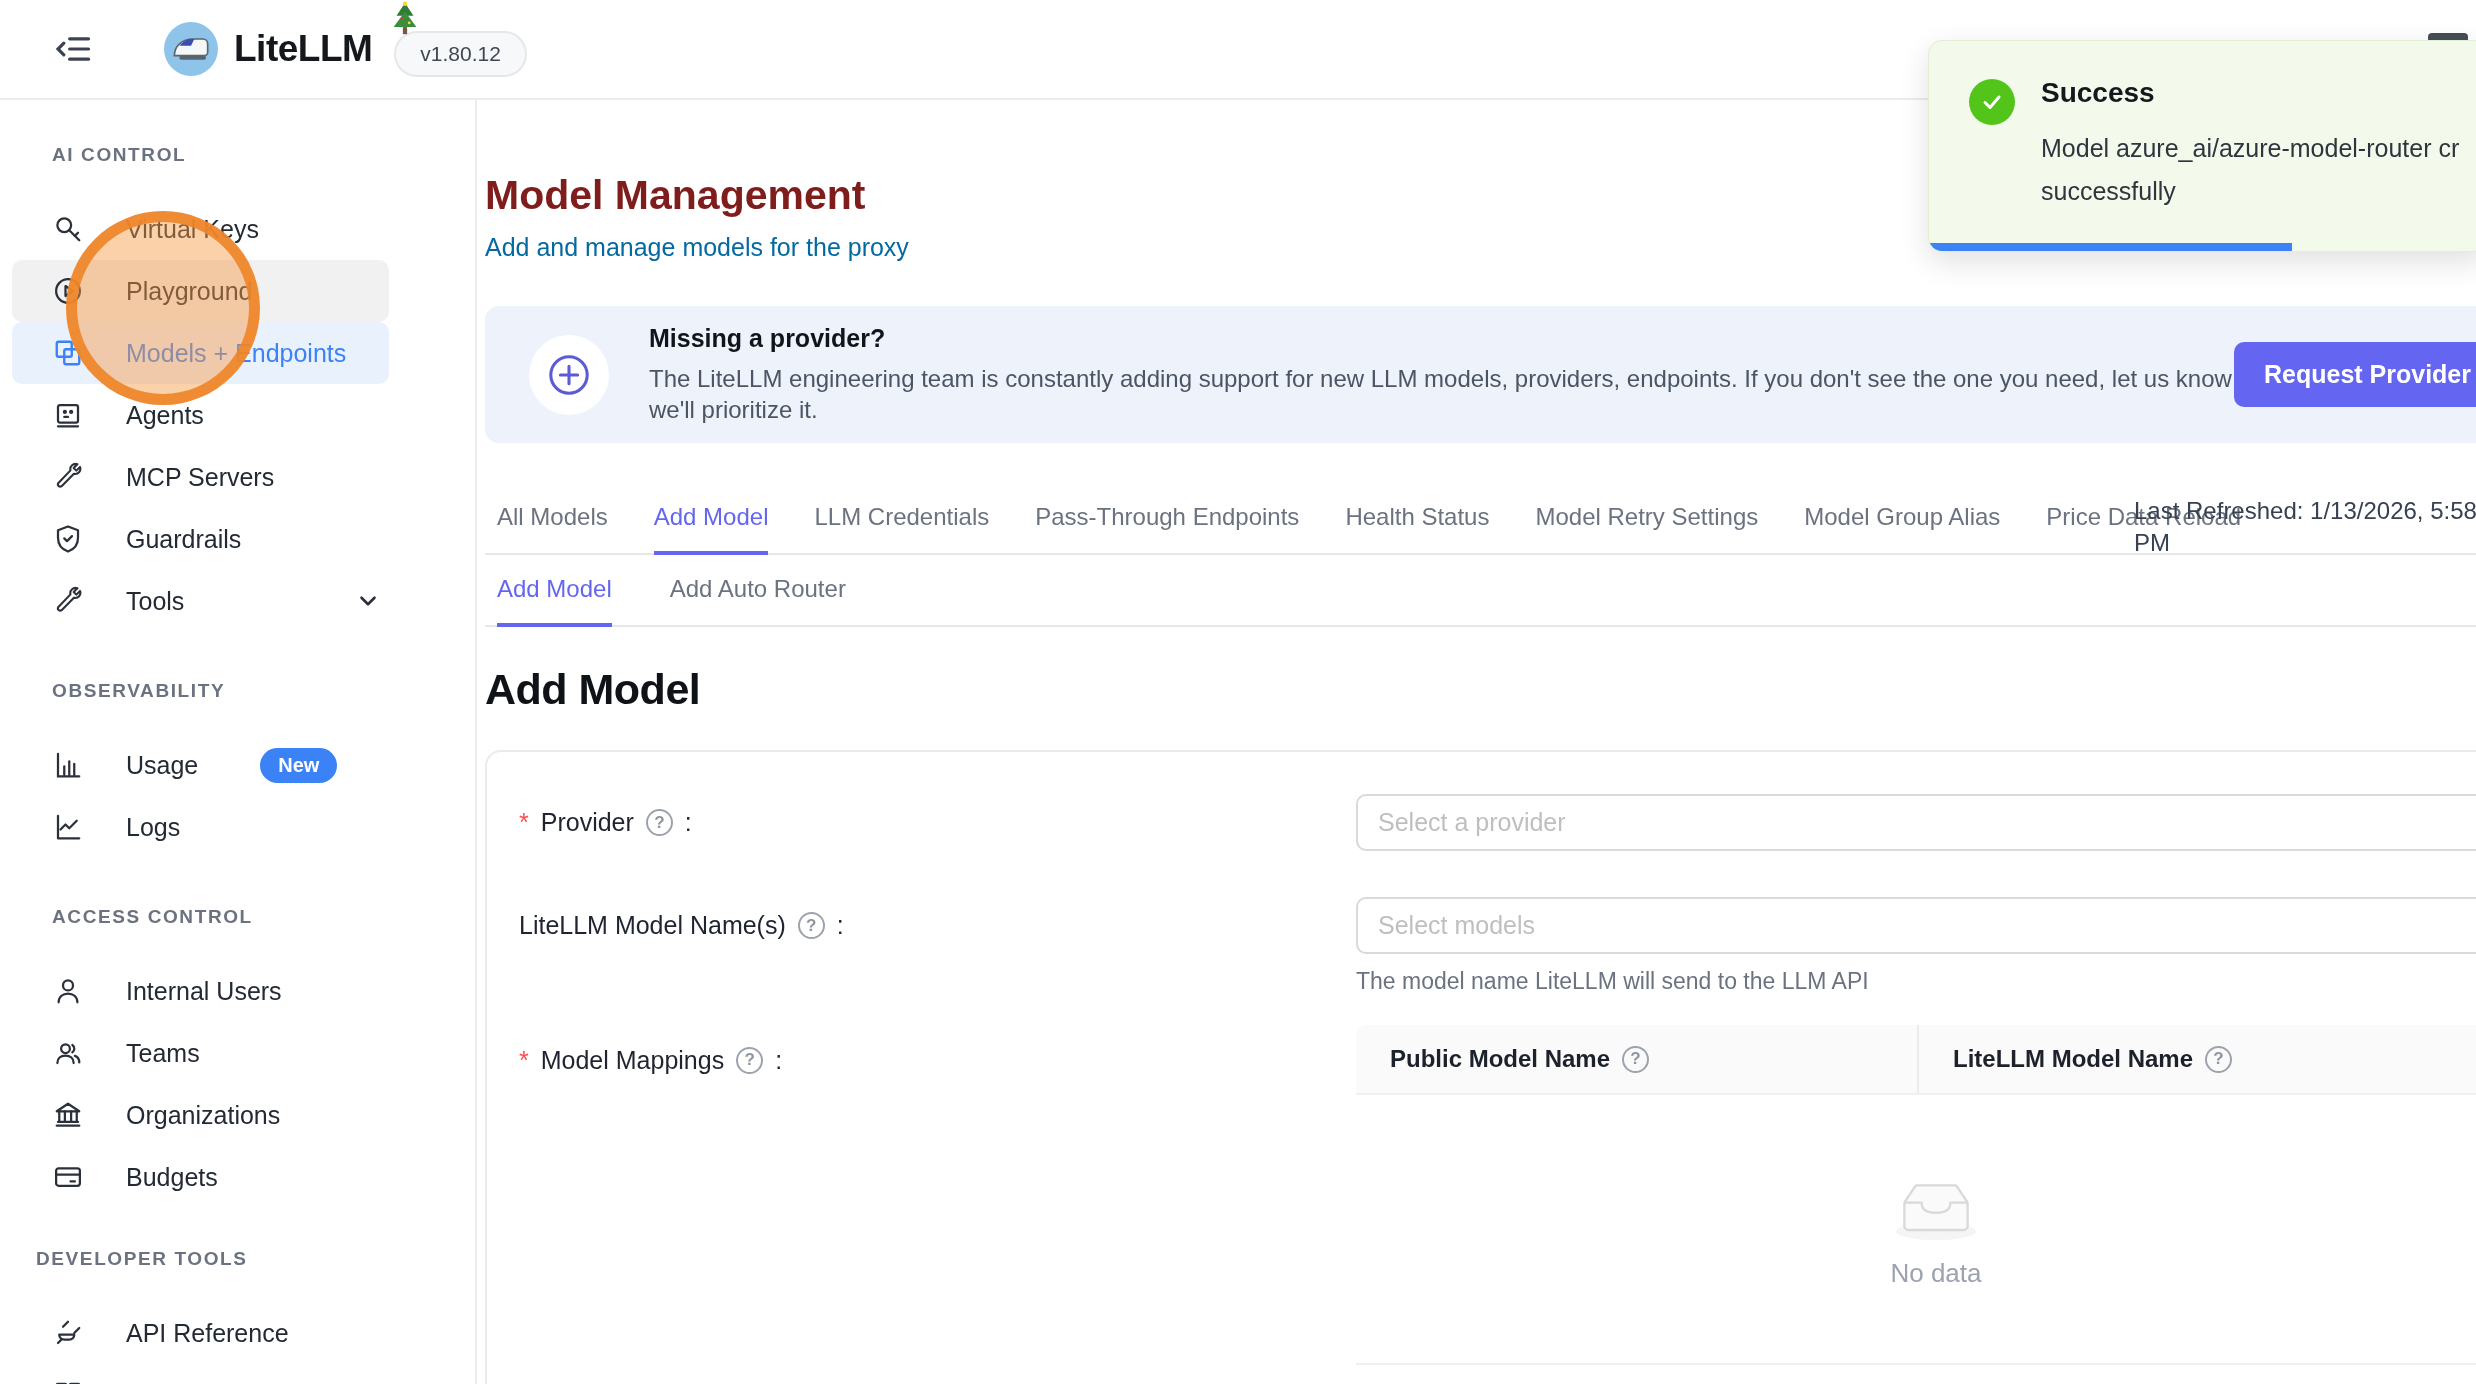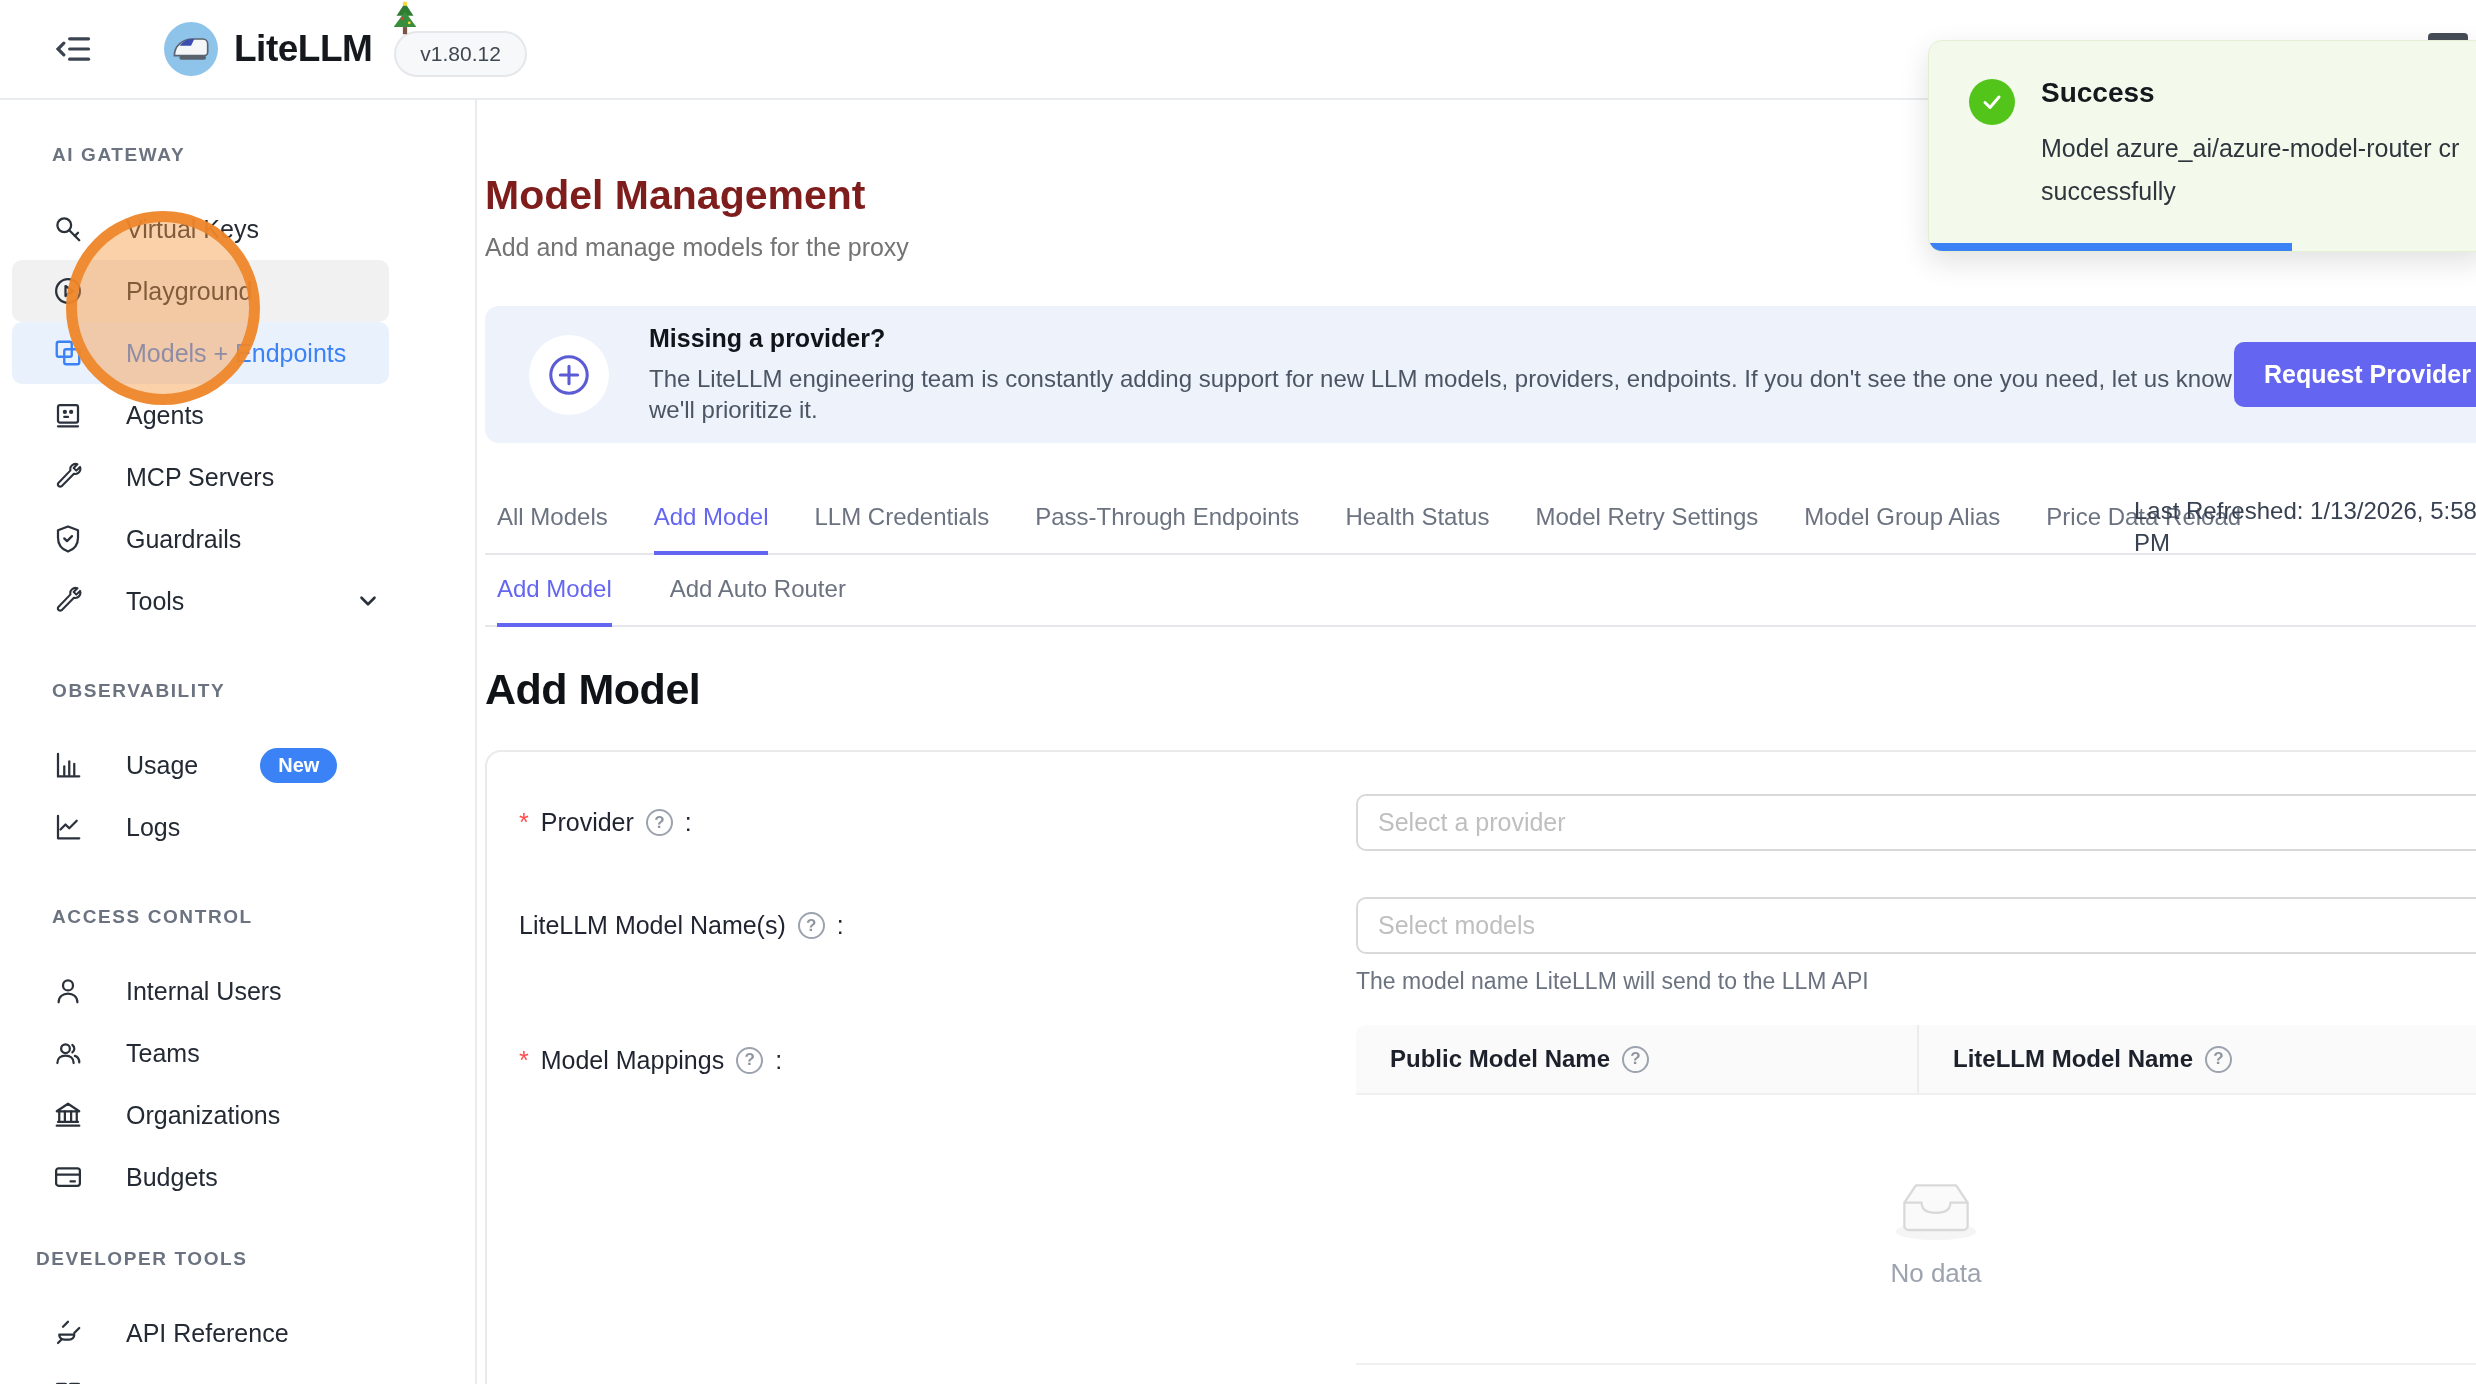--- a/index.html
+++ b/index.html
@@ -34,21 +34,21 @@
                padding:6px 18px; border-radius:999px; }
   .chev { margin-left:auto; margin-right:8px; color:#2b313b; }
 
   
   .click-circle { position:absolute; left:66px; top:211px; width:194px; height:194px; border-radius:50%;
                   background:rgba(246,153,66,0.45); border:11px solid rgba(238,134,41,0.92); z-index:40; pointer-events:none; }
 
   
   .main { position:absolute; top:100px; left:477px; width:1999px; height:1284px; overflow:hidden; padding-left:8px; background:#fff; }
   .page-title { margin-top:72px; font-size:41px; font-weight:700; color:#7f1d1d; }
-  .page-subtitle { margin-top:14px; font-size:25px; color:#737373; }
+  .page-subtitle { margin-top:14px; font-size:25px; color:#0369a1; }
 
   .banner { margin-top:44px; width:2100px; height:137px; background:#edf2fb; border-radius:14px;
             display:flex; align-items:center; padding-left:44px; position:relative; }
   .banner-icon { width:80px; height:80px; border-radius:50%; background:#fff; display:flex; align-items:center; justify-content:center; color:#5b5bd6; }
   .banner-text { margin-left:40px; }
   .banner-title { font-size:25px; font-weight:700; color:#11151a; }
   .banner-body { margin-top:10px; font-size:24px; color:#4b5563; line-height:1.3; }
   .request-btn { position:absolute; left:1749px; top:36px; height:65px; min-width:252px; padding:0 30px;
                  background:#6466f1; border:none; border-radius:10px; color:#fff; font-size:25px; font-weight:700;
                  display:flex; align-items:center; justify-content:center; cursor:pointer; font-family:inherit; }
@@ -131,21 +131,21 @@
       <circle cx="10" cy="13" r="1" fill="#e53935"></circle>
         <circle cx="15" cy="16" r="1" fill="#fdd835"></circle>
     </svg>
   </div>
   <div class="version-badge">v1.80.12</div>
   <div class="header-sliver"></div>
 </div>
 
 <div class="sidebar">
 
-  <div class="section-label">AI GATEWAY</div>
+  <div class="section-label">AI CONTROL</div>
 
   <div class="nav-item">
     <span class="nicon">
       <svg width="30" height="30" viewBox="0 0 24 24" fill="none" stroke="currentColor" stroke-width="1.8" stroke-linecap="round">
         <circle cx="9" cy="9" r="5.5"></circle>
           <path d="M13 13 L21 21"></path>
           <path d="M17.5 17.5 L20 15"></path>
       </svg>
       </span>
     <span>Virtual Keys</span>

